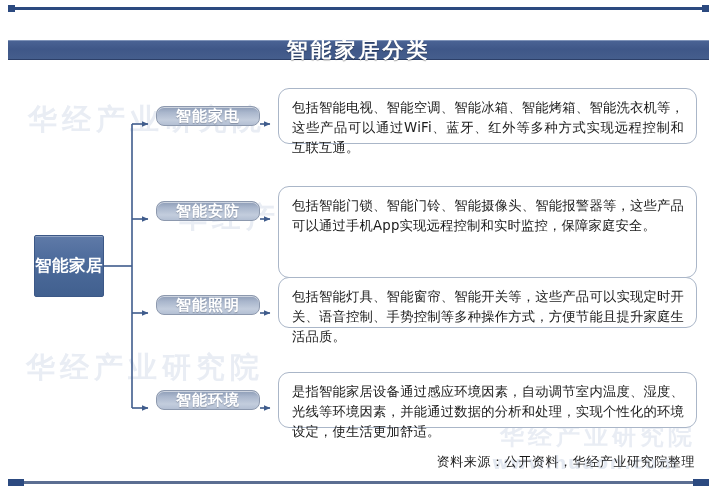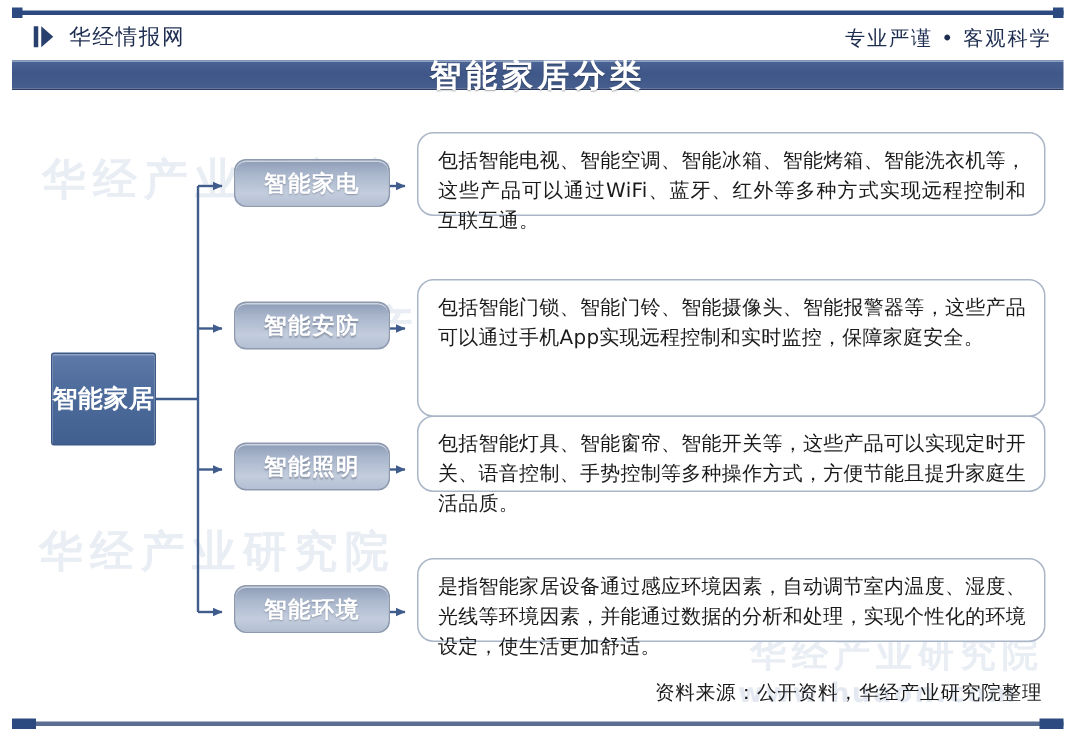--- a/index.html
+++ b/index.html
@@ -173,21 +173,21 @@
     font-weight: bold;
     line-height: 1.18;
     letter-spacing: 0.5px;
   }
 
   
   .cat-node {
     position: absolute;
     left: 148px;
     width: 104px;
-    height: 32px;
+    height: 20px;
     border-radius: 8px;
     background: linear-gradient(to bottom, #8d9cb6 0%, #a9b6cc 30%, #c3cddd 72%, #b3bfd3 100%);
     border: 1px solid #8d99ae;
     box-shadow: inset 0 1px 0 rgba(255,255,255,0.55);
     display: flex;
     align-items: center;
     justify-content: center;
     box-sizing: border-box;
   }
   .cat-node .cl {
@@ -248,30 +248,20 @@
 </style>
 </head>
 <body>
 
 <div id="page">
 
   <div class="top-rule"></div>
   <div class="top-rule-cap l"></div>
   <div class="top-rule-cap r"></div>
 
-  <div class="brandbar">
-    <div class="brand">
-      <svg class="brand-logo" viewBox="0 0 17 17">
-        <rect x="0.5" y="1.5" width="3" height="14" fill="#27406e"></rect>
-        <path d="M5.5 1.5 L13.5 8.5 L5.5 15.5 Z" fill="#27406e"></path>
-      </svg>
-      <span class="brand-name">华经情报网</span>
-    </div>
-    <div class="tagline">专业严谨 • 客观科学</div>
-  </div>
 
   <div class="titleband">
     <span class="title-text">智能家居分类</span>
   </div>
 
   <div class="canvas">
 
     <div class="wm wm-a">华经产业研究院</div>
     <div class="wm wm-b">华经产业研究院</div>
     <div class="wm wm-c">华经产业研究院</div>

